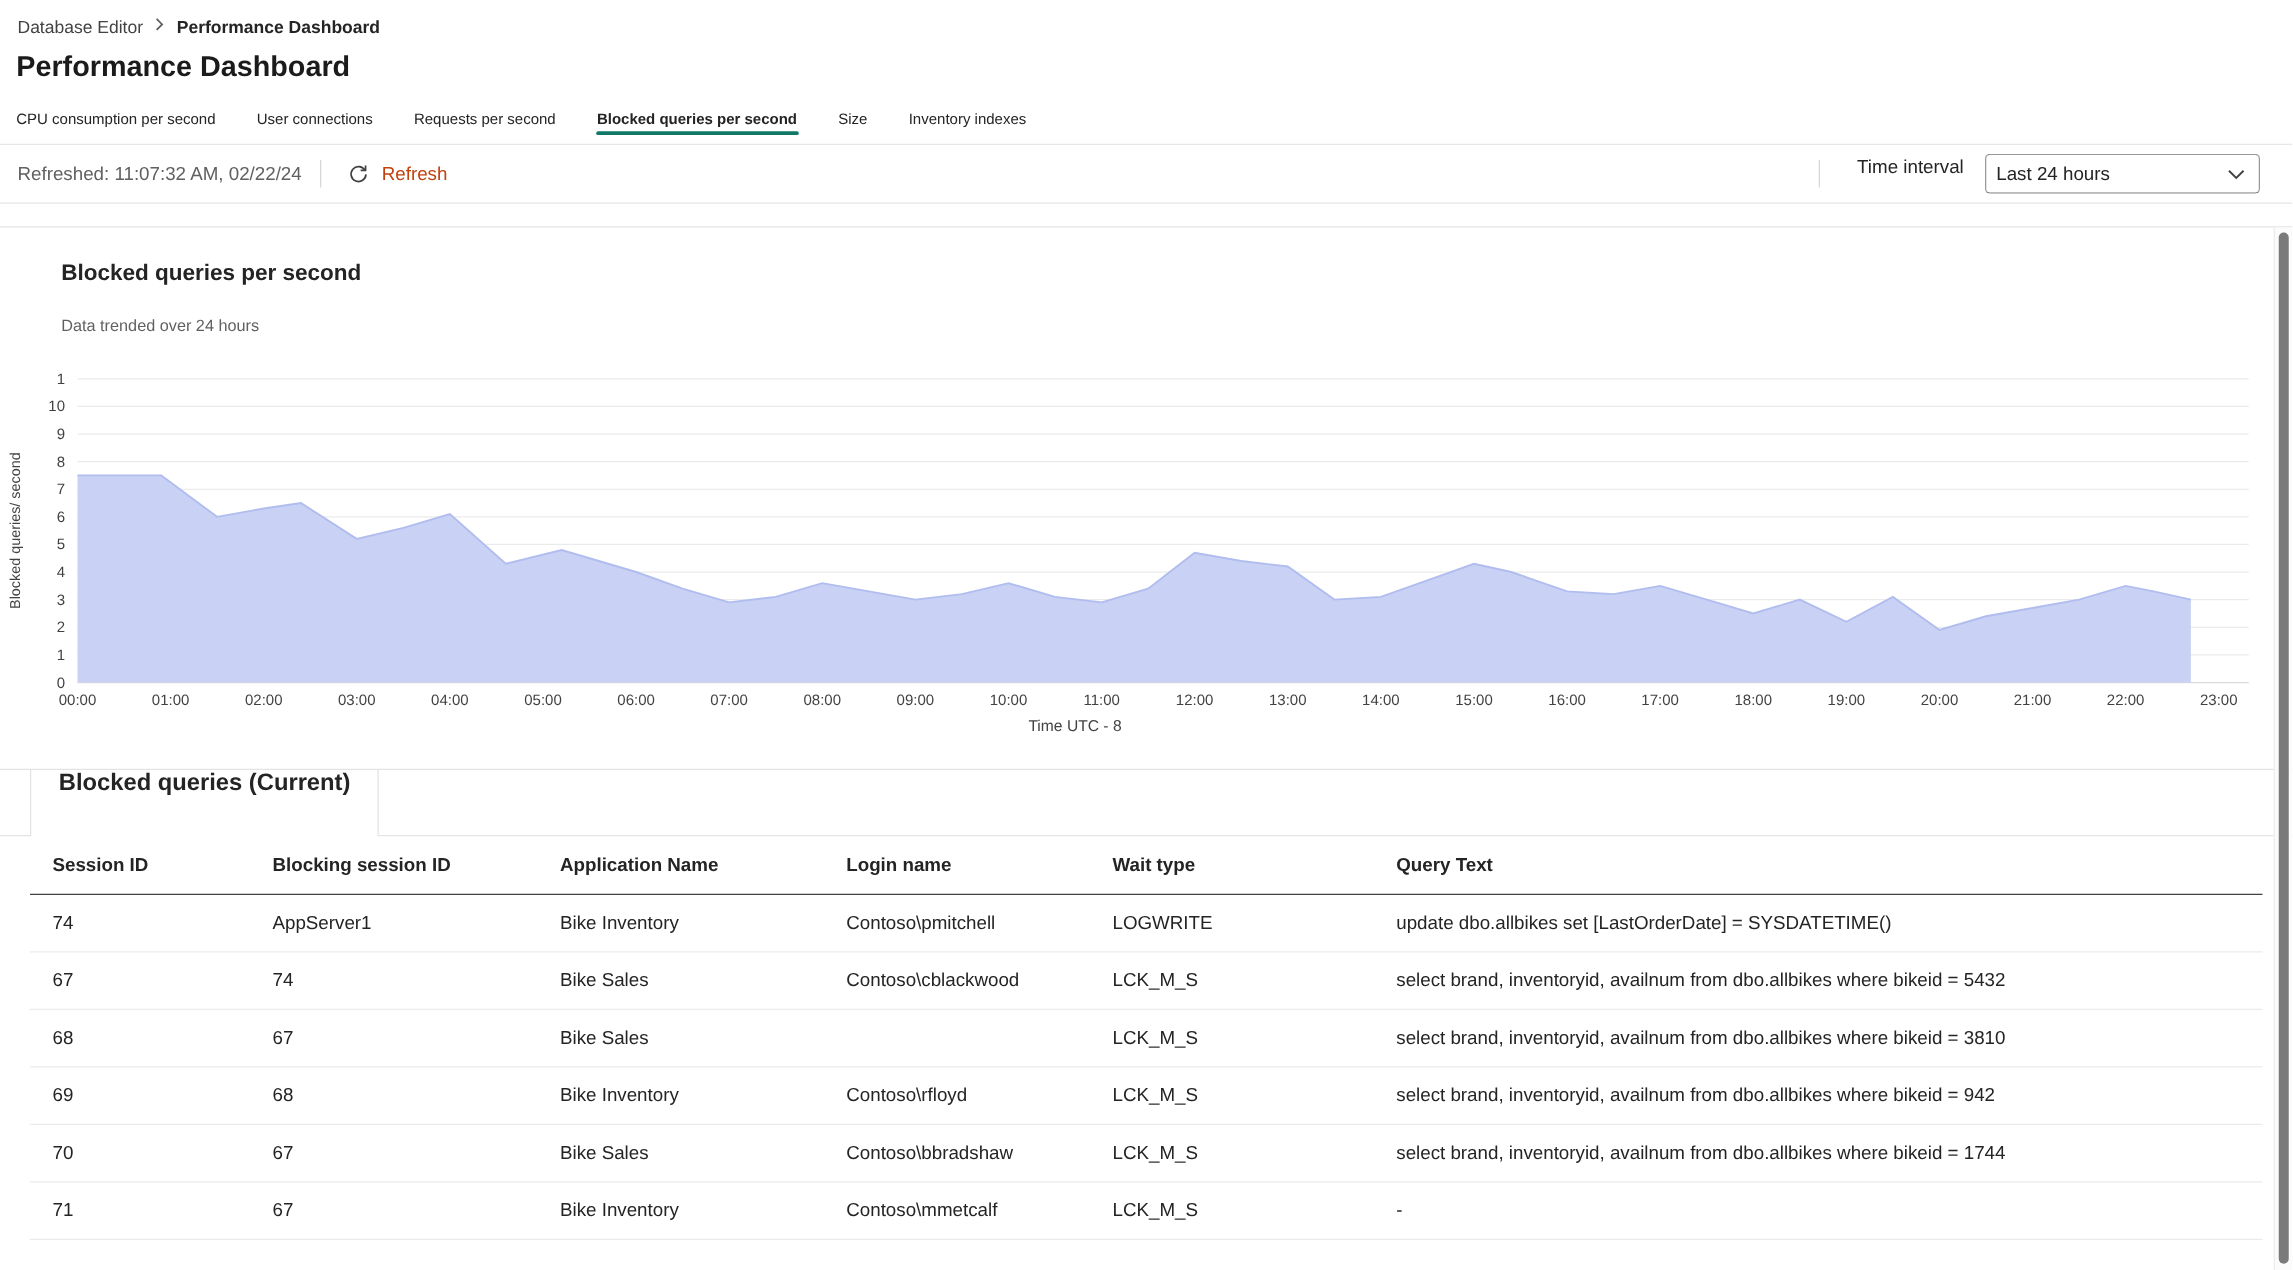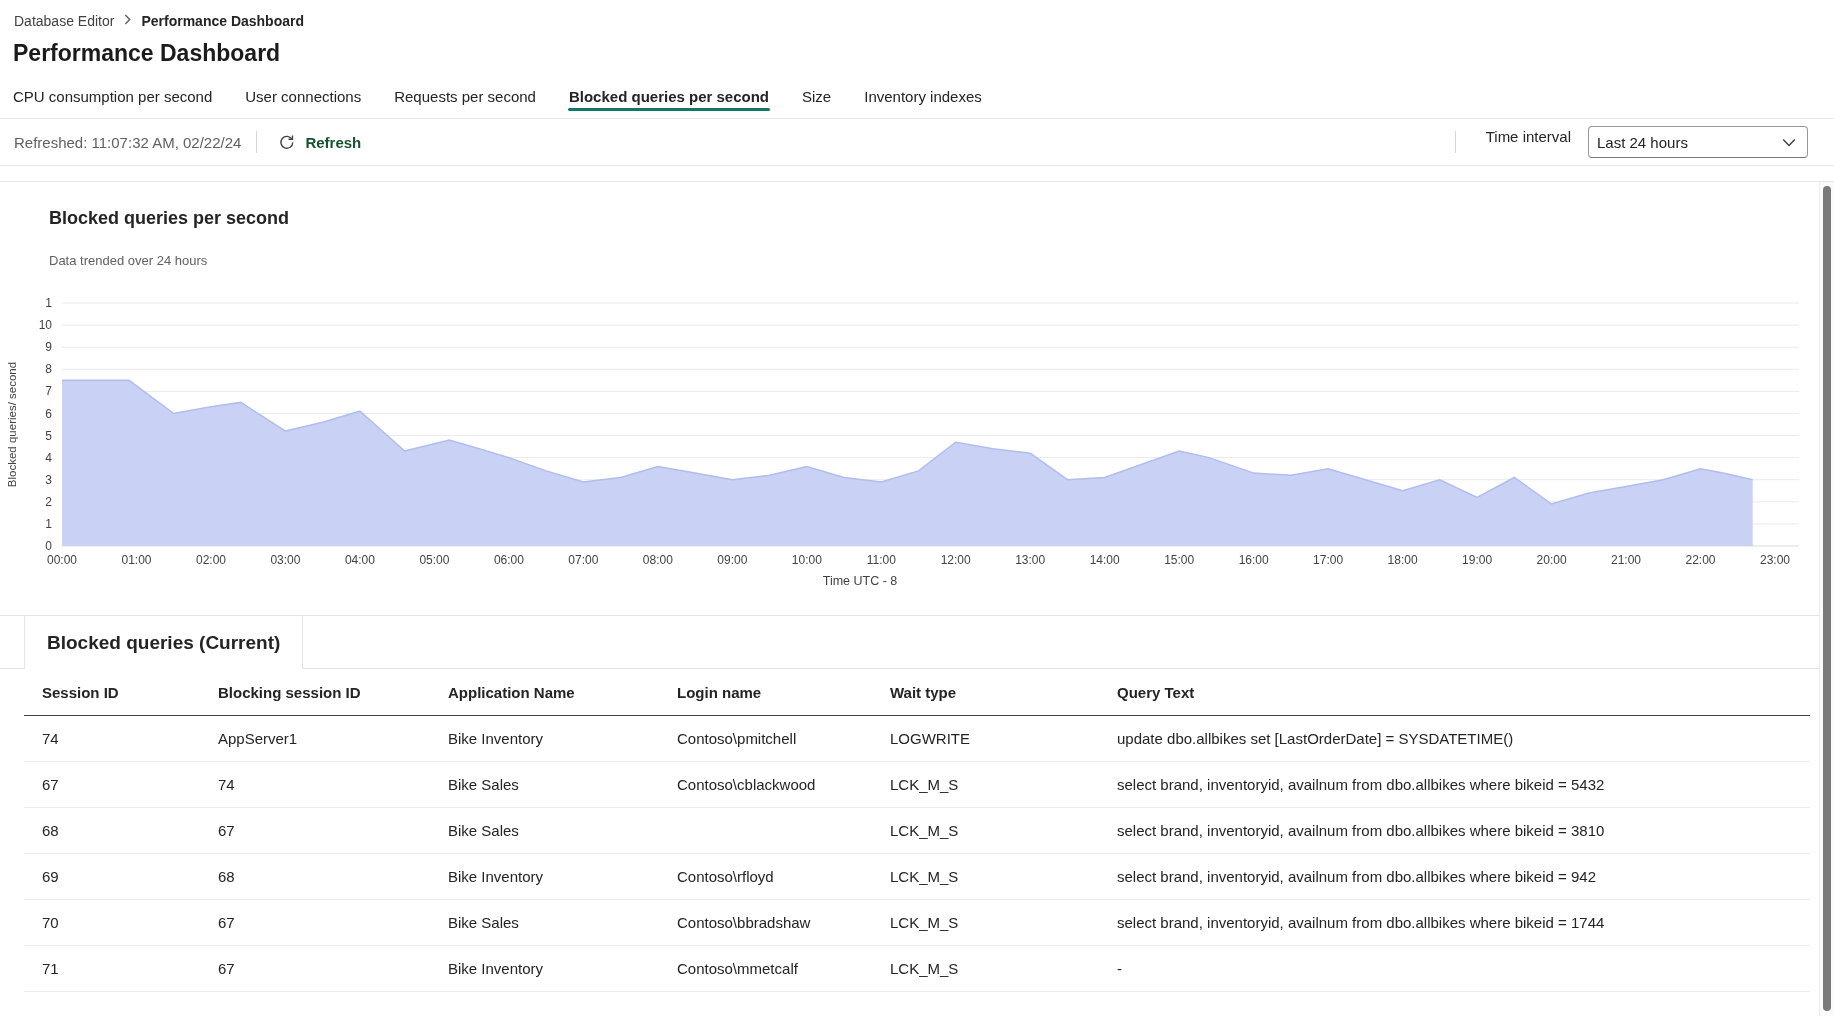--- a/index.html
+++ b/index.html
@@ -13,45 +13,45 @@
 
   
   .breadcrumb { display:flex; align-items:flex-start; gap:9px; padding:13px 0 0 14px; font-size:14px; color:#424242; }
   .crumb { cursor:pointer; }
   .crumb.current { font-weight:700; color:#242424; }
   .crumb-chevron { display:flex; align-items:center; margin-top:1px; }
 
   .page-title { margin:11px 0 0; padding-left:13px; font-size:23px; font-weight:700; color:#1b1b1b; }
 
   .tab-bar { display:flex; gap:31px; margin-top:15px; padding:0 12px; border-bottom:1px solid #e6e6e6; }
-  .tab { position:relative; padding:6px 1px 13px; font-size:15px; color:#242424; cursor:pointer; white-space:nowrap; }
+  .tab { position:relative; padding:6px 1px 13px; font-size:12px; color:#242424; cursor:pointer; white-space:nowrap; }
   .tab.active { font-weight:700; }
   .tab.active::after { content:""; position:absolute; left:0; right:0; bottom:7px; height:3px; border-radius:2px; background:var(--accent); }
 
   .toolbar { height:47px; display:flex; align-items:center; border-bottom:1px solid #e6e6e6; padding:0 26px 0 14px; }
   .refreshed { color:#616161; font-size:15px; }
   .toolbar-sep { width:1px; height:22px; background:#d6d6d6; margin:0 15px; }
-  .refresh-btn { display:flex; gap:10px; font-size:15px; color:#14532d; background:none; border:none; padding:4px 6px; cursor:pointer; font-family:inherit;font-weight:bold; }
+  .refresh-btn { display:flex; gap:10px; font-size:15px; color:#c2410c; background:none; border:none; padding:4px 6px; cursor:pointer; font-family:inherit; }
   .toolbar-right { margin-left:auto; display:flex; align-items:center; }
   .ti-label { font-size:15px; margin:0 17px 12px 15px; }
   .ti-select { width:220px; height:32px; background:#fff; border:1px solid #999; border-bottom-color:#777;
     border-radius:4px; display:flex; align-items:center; justify-content:space-between;
     padding:0 11px 0 8px; font-size:15px; cursor:pointer; }
 
   
   .scroll-region { position:absolute; top:181px; left:0; right:0; bottom:0; background:#fff; border-top:1px solid #e4e4e4; }
 
   .chart-title { margin:26px 0 0 49px; font-size:18px; font-weight:700; }
   .chart-subtitle { margin:24px 0 0 49px; font-size:13px; color:#616161; }
   .chart-svg { display:block; margin-top:3px; }
 
   .table-section { border-top:1px solid #e4e4e4; margin-top:22px; }
   .section-header { display:flex; align-items:stretch; height:53px; }
   .edge-filler { width:24px; border-bottom:1px solid #e4e4e4; }
-  .section-tab { display:flex; align-items:center; padding:0 22px; border-left:1px solid #e4e4e4; border-right:1px solid #e4e4e4; font-size:19px; font-weight:700; }
+  .section-tab { display:flex; padding:0 22px; border-left:1px solid #e4e4e4; border-right:1px solid #e4e4e4; font-size:19px; font-weight:700; }
   .section-filler { flex:1; border-bottom:1px solid #e4e4e4; }
 
   .grid-header, .grid-row { display:grid; grid-template-columns:176px 230px 229px 213px 227px 1fr; margin:0 24px; align-items:center; }
   .grid-header { height:47px; border-bottom:1px solid #424242; font-weight:700; font-size:15px; }
   .grid-row { height:46px; border-bottom:1px solid #ebebeb; font-size:15px; }
   .cell { padding-left:18px; white-space:nowrap; overflow:hidden; text-overflow:ellipsis; }
 
   
   .scrollbar { position:absolute; top:0; right:0; bottom:0; width:15px; background:#fbfbfb; border-left:1px solid #ececec; z-index:5; }
   .scroll-thumb { position:absolute; left:3px; right:3px; top:4px; bottom:5px; background:#7a7a7a; border-radius:5px; }

